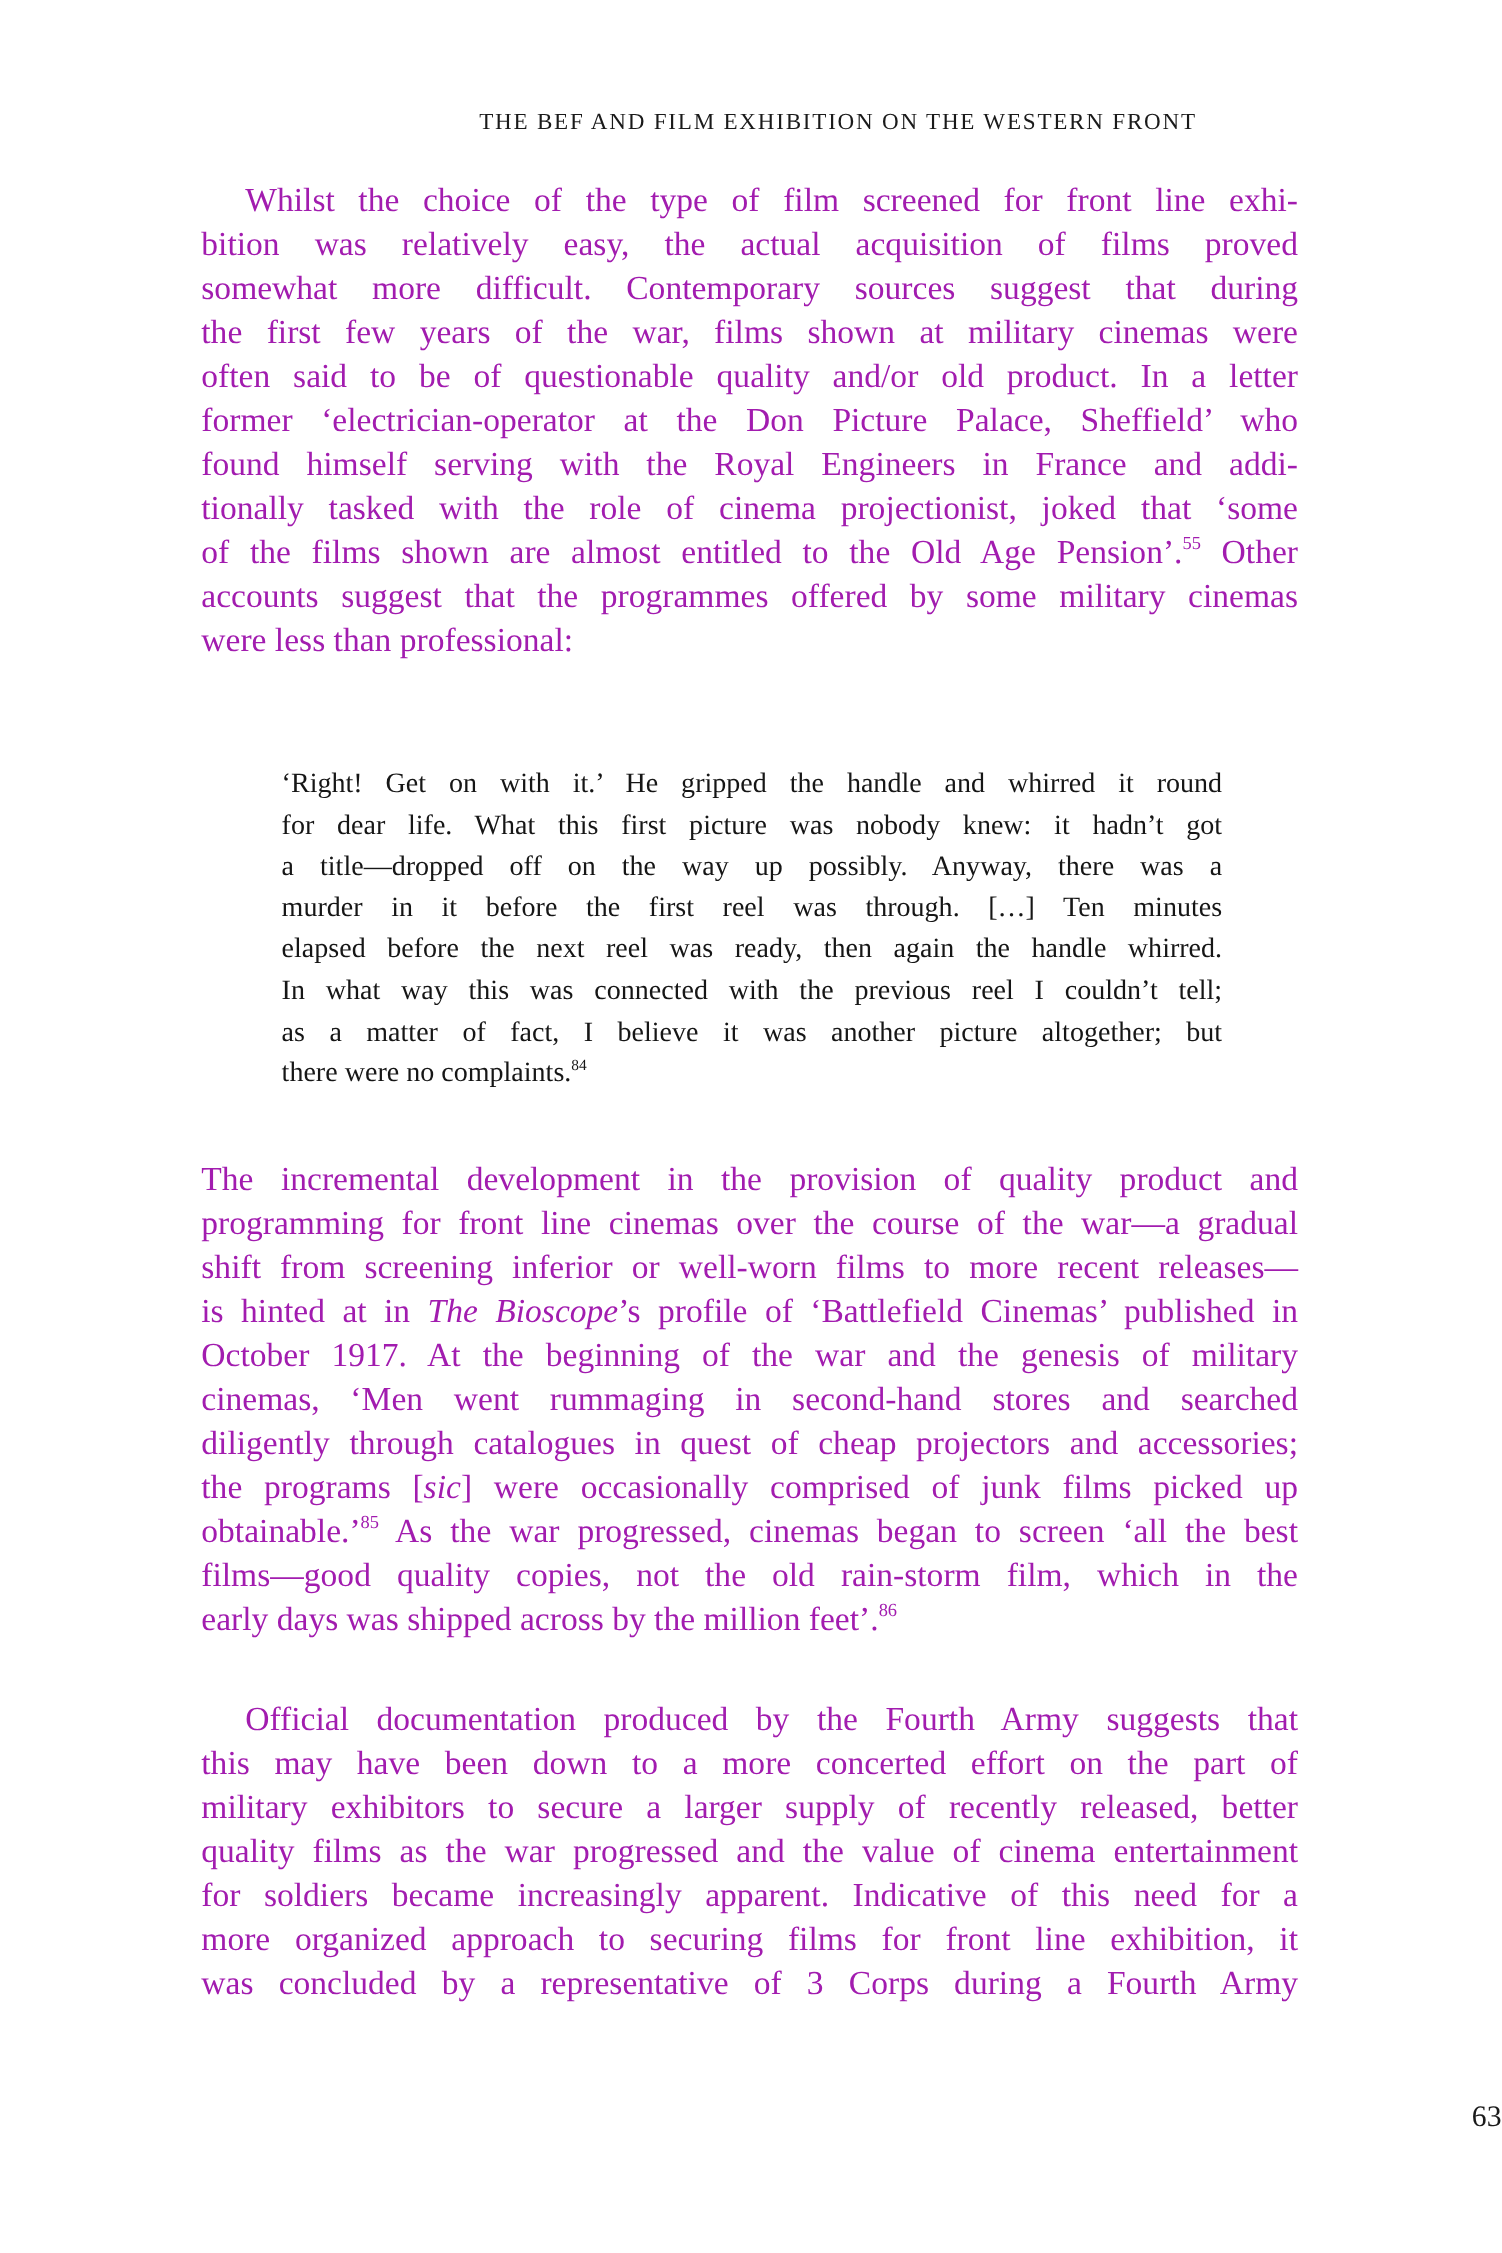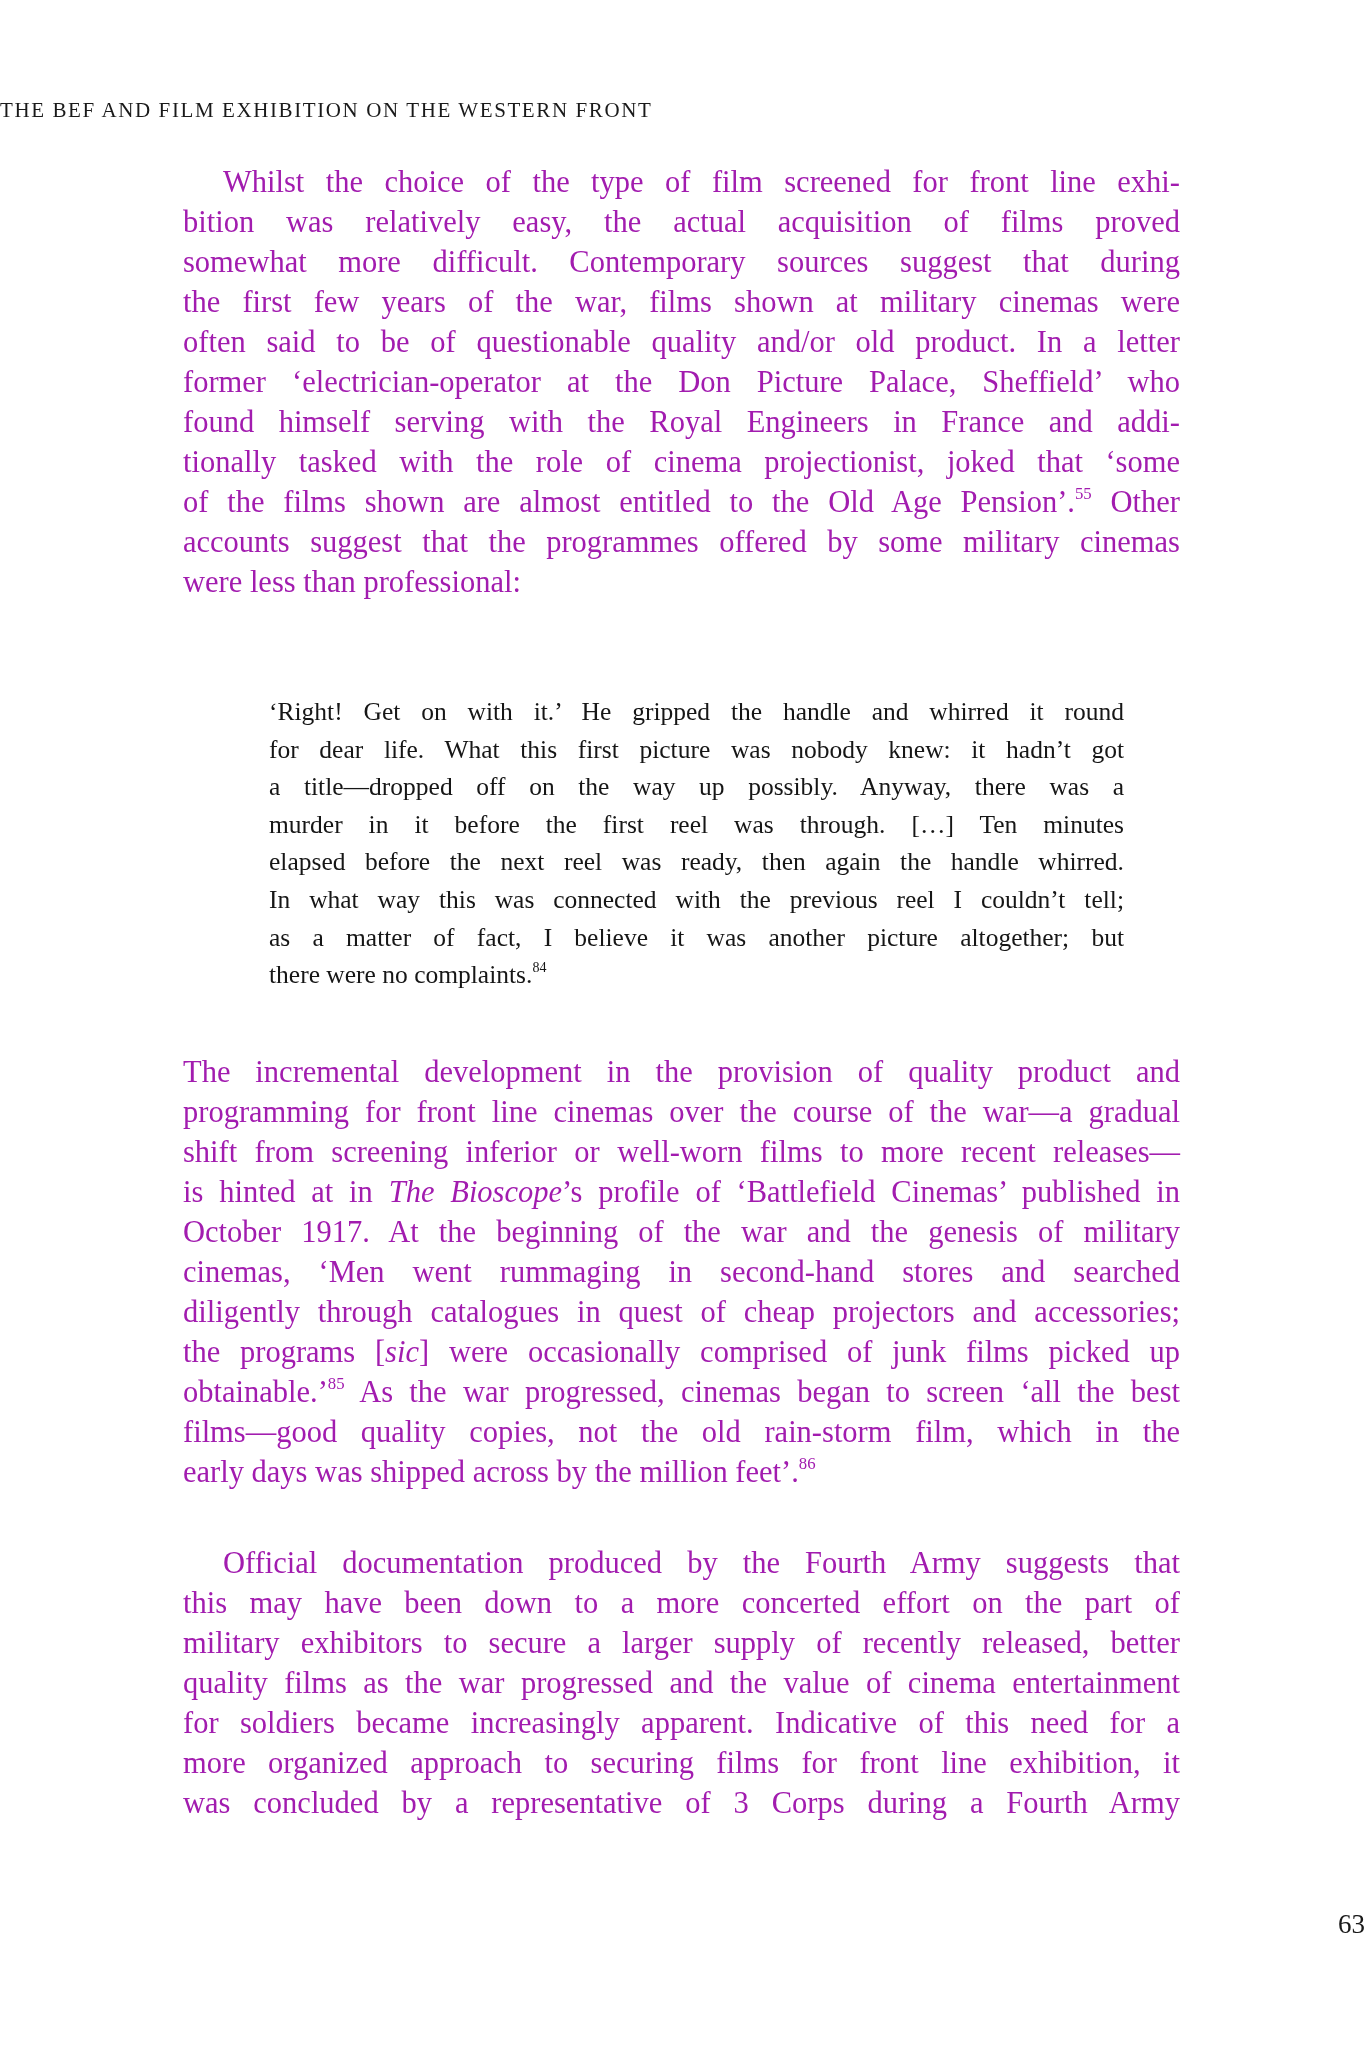--- a/index.html
+++ b/index.html
@@ -1,32 +1,32 @@
 <!DOCTYPE html>
 <html><head>
   <meta charset="utf-8">
   <style>
     html, body { margin: 0; padding: 0; background: #ffffff; }
     body { width: 1365px; height: 2048px; position: relative; overflow: hidden; color: #1a1a1a; }
     .page { position: absolute; left: 0; top: 0; width: 1365px; height: 2048px; background: #ffffff; }
     .running-head {
-      position: absolute; left: 0; width: 1088px; top: 98px; text-align: left;
+      position: absolute; left: 0; width: 1088px; top: 98px; text-align: right;
       font-family: "Liberation Serif", "DejaVu Serif", serif;
       font-size: 21px; letter-spacing: 1.6px; color: #1a1a1a;
     }
     .body-text {
       position: absolute; left: 183px; width: 997px;
       font-family: "Liberation Serif", "DejaVu Serif", serif;
       font-size: 30.5px; line-height: 40px; color: #a21caf;
     }
     .line { display: block; white-space: nowrap; text-align: justify; text-align-last: justify; height: 40px; }
     .line.last { text-align-last: left; }
     .line.indent { padding-left: 40px; }
     .quote {
-      position: absolute; left: 269px; width: 855px;
+      position: absolute; left: 256px; width: 855px;
       font-family: "Liberation Serif", "DejaVu Serif", serif;
       font-size: 25.5px; line-height: 37.6px; color: #161616;
     }
     .quote .line { height: 37.6px; }
     .para1 { top: 162px; }
     .blockquote-pos { top: 693px; }
     .para2 { top: 1052px; }
     .para3 { top: 1543px; }
     .folio {
       position: absolute; left: 0; width: 1365px; top: 1909px; text-align: right;

